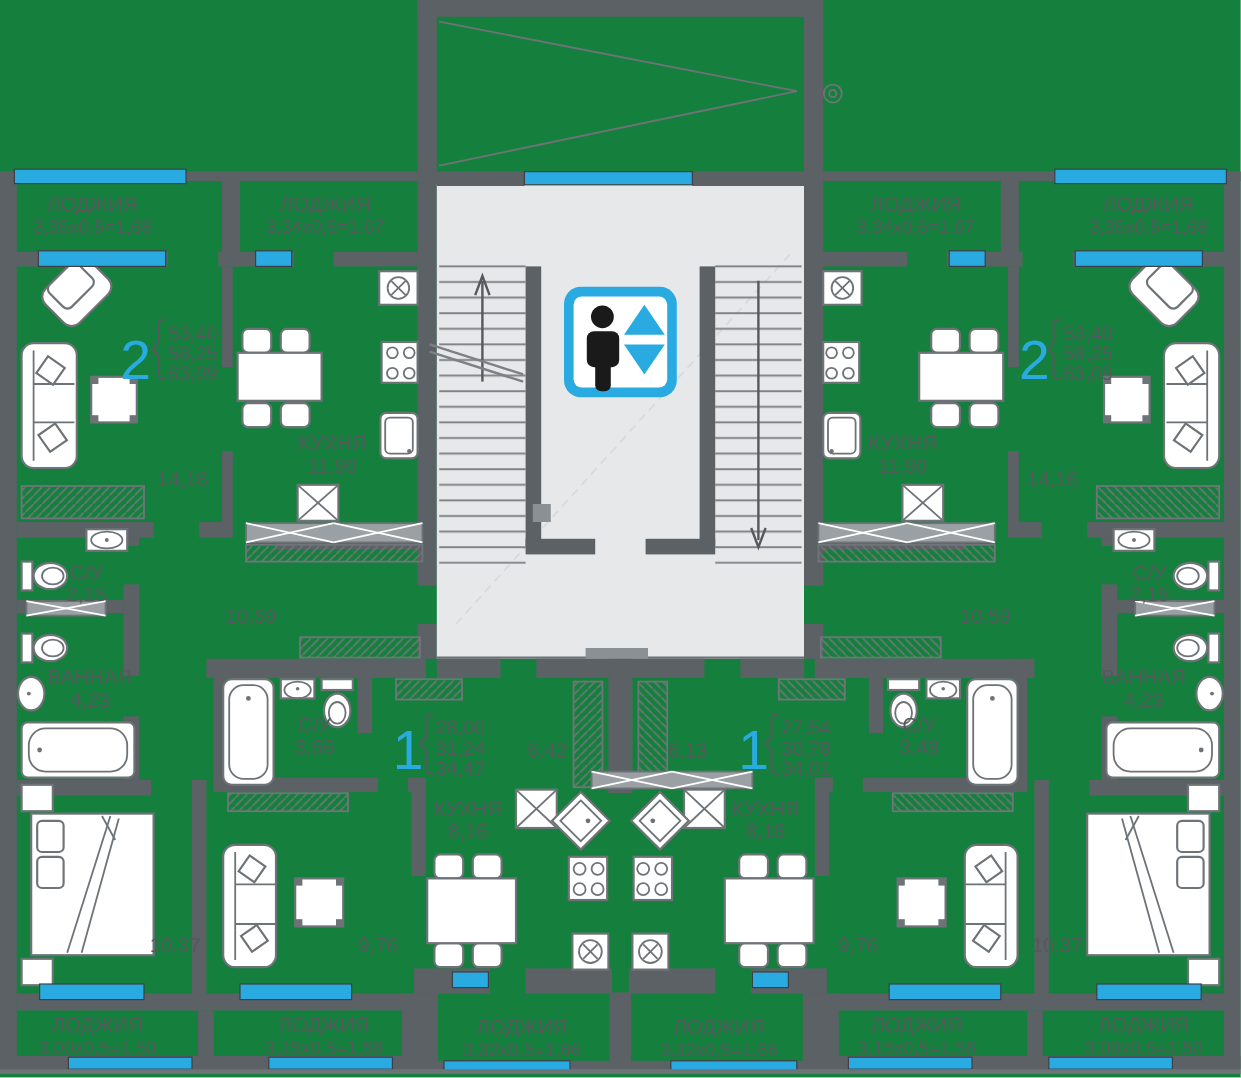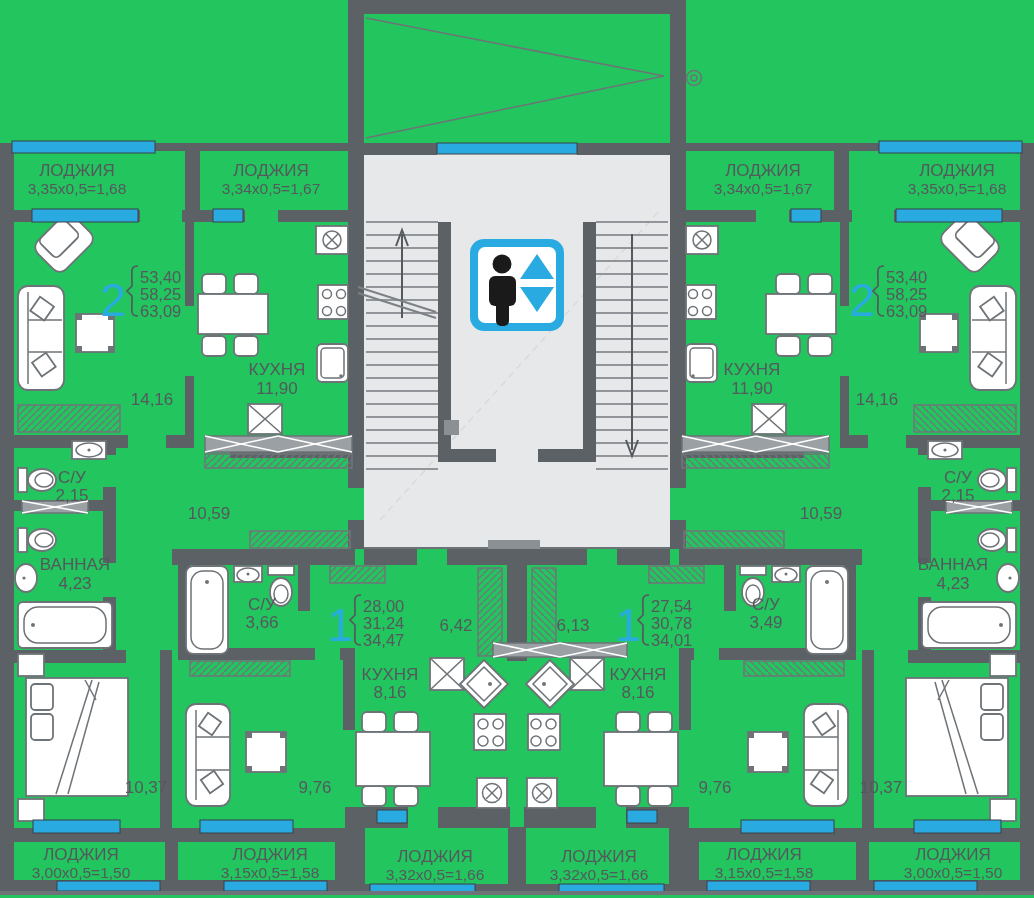--- a/index.html
+++ b/index.html
@@ -1,16 +1,16 @@
 <!DOCTYPE html>
 <html><head>
 <meta charset="utf-8">
 <style>
   html,body{margin:0;padding:0;background:#fff;}
-  #stage{width:1034px;height:898px;position:relative;background:#22c55e;overflow:hidden;}
+  #stage{width:1034px;height:898px;position:relative;background:#15803d;overflow:hidden;}
   svg{display:block;font-family:"Liberation Sans", sans-serif;}
   text{fill:#55595d;}
   .room-label{font-size:17px;}
   .dim-label{font-size:15.5px;}
   .flat-num{font-size:46px;fill:#29abe2;}
   .area-line{font-size:16.5px;}
   .wall{fill:#5c6166;}
   .furn{fill:#ffffff;stroke:#6e7377;stroke-width:1.8;}
   .furnline{stroke:#6e7377;stroke-width:1.5;fill:none;}
   .win{fill:#29abe2;stroke:#3b4046;stroke-width:1;}

